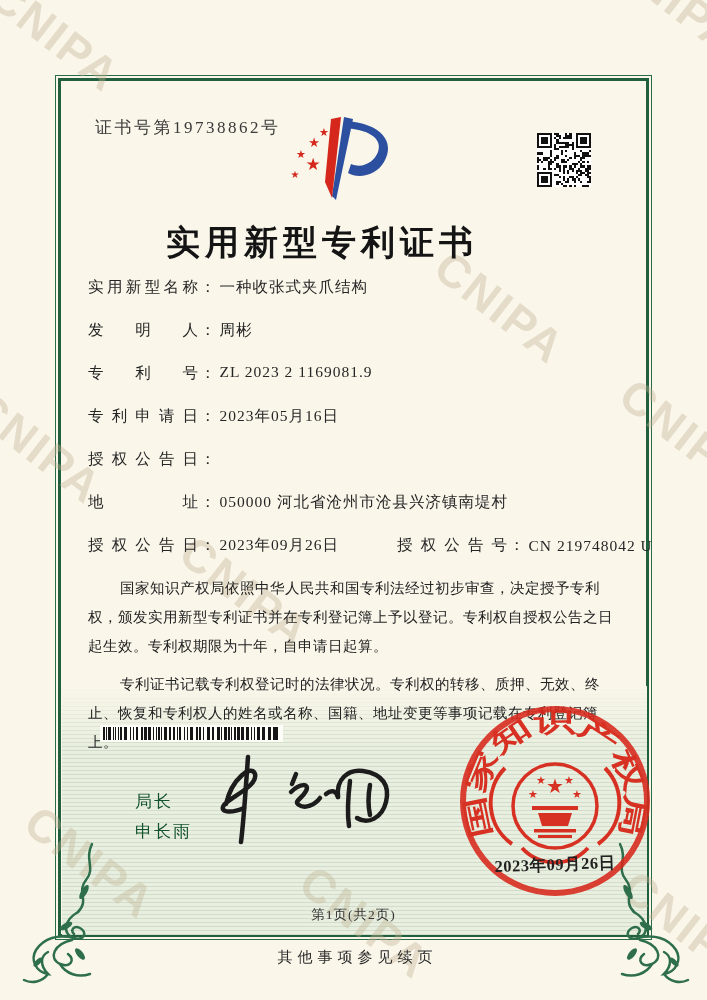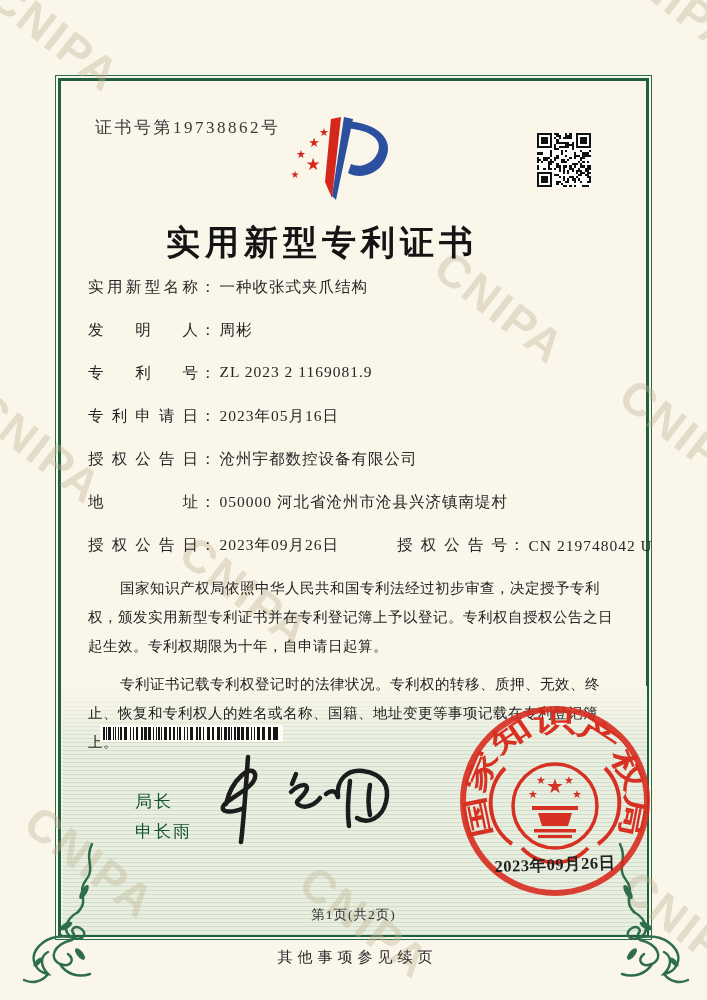--- a/index.html
+++ b/index.html
@@ -304,21 +304,20 @@
         <span class="fvalue">ZL 2023 2 1169081.9</span>
     </div>
     <div class="frow">
       <span class="flabel">专利申请日</span>
         <span class="fcolon">：</span>
         <span class="fvalue">2023年05月16日</span>
     </div>
     <div class="frow">
       <span class="flabel">授权公告日</span>
         <span class="fcolon">：</span>
-        <span class="fvalue">沧州宇都数控设备有限公司</span>
     </div>
     <div class="frow">
       <span class="flabel">地址</span>
         <span class="fcolon">：</span>
         <span class="fvalue">050000 河北省沧州市沧县兴济镇南堤村</span>
     </div>
     <div class="frow">
       <span class="flabel">授权公告日</span>
         <span class="fcolon">：</span>
         <span class="fvalue">2023年09月26日</span>

